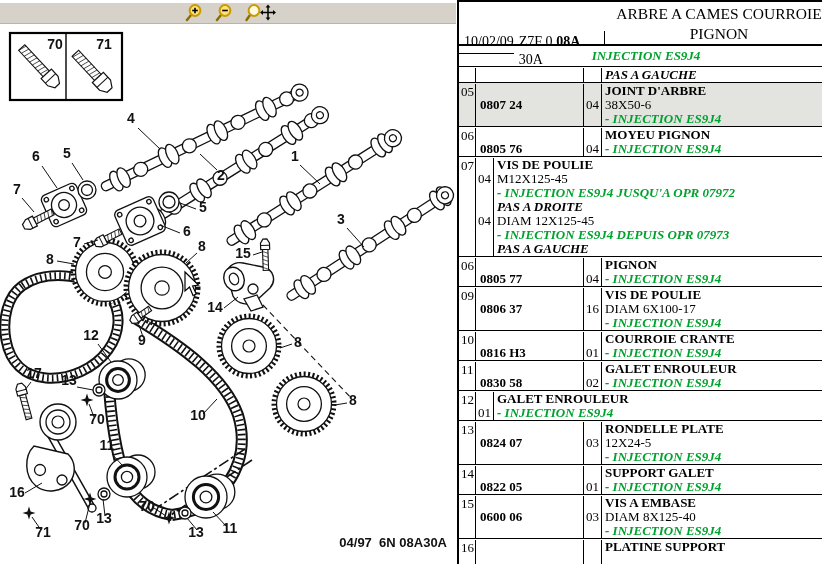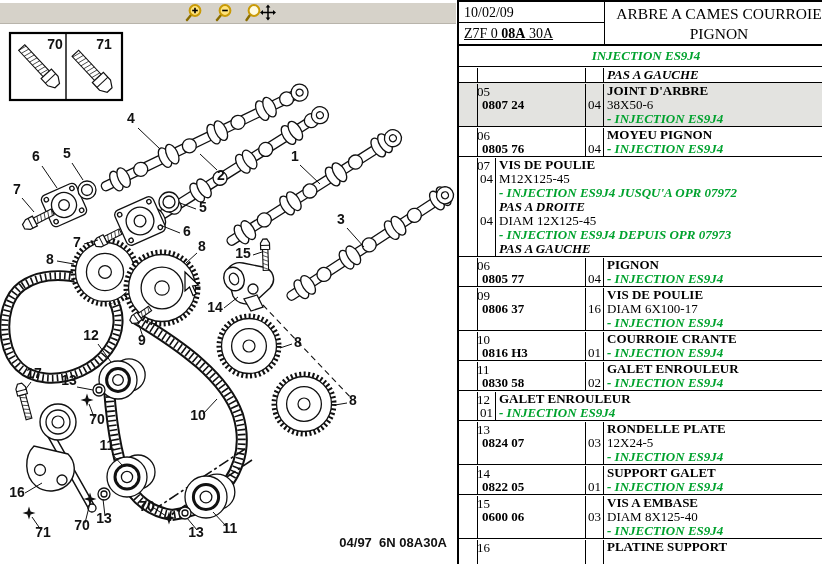--- a/index.html
+++ b/index.html
@@ -10,31 +10,31 @@
   .toolbar{position:absolute;left:0;top:3px;width:456px;height:20px;background:#d6d2c9;
            border-bottom:1px solid #b8b4ab;z-index:5;}
   .tbtn{position:absolute;top:0;width:26px;height:20px;cursor:pointer;}
   .diagram-svg{position:absolute;left:0;top:0;width:456px;height:565px;}
   .footer-code{position:absolute;left:242px;top:535px;width:205px;text-align:right;
                font:bold 13px "Liberation Sans","DejaVu Sans",sans-serif;white-space:pre;color:#111;}
   
   .right-panel{position:absolute;left:457px;top:0;width:365px;height:565px;overflow:hidden;background:#fff;}
   .table-inner{position:relative;width:376px;border-left:2px solid #000;box-sizing:border-box;color:#000;}
   .thead{display:flex;border-top:2px solid #000;border-bottom:2px solid #000;height:42px;}
-  .hleft{width:146px;border-right:1px solid #000;display:flex;flex-direction:column;box-sizing:border-box;}
+  .hleft{width:146px;border-right:1px solid #000;display:flex;flex-direction:row;box-sizing:border-box;margin-top:29px;}
   .hdate{height:20px;border-bottom:1px solid #000;padding:2px 0 0 5px;font-size:14px;line-height:18px;}
-  .hcode{height:21px;padding:2px 0 0 5px;font-size:14px;line-height:18px;text-decoration:underline;}
+  .hcode{height:21px;padding:2px 0 0 5px;font-size:14px;line-height:18px;}
   .hright{flex:1;text-align:center;font-size:15.5px;line-height:20px;padding-top:2px;}
   .gband{height:20px;border-bottom:1px solid #000;text-align:center;
          color:#00a22e;font-style:italic;font-weight:bold;font-size:13px;line-height:19px;}
   .prow{display:flex;border-bottom:1px solid #000;padding-top:1px;}
   .prow.hl{background:#e3e3e0;}
   .prow:last-child{min-height:24px;border-bottom:none;}
   .c{box-sizing:border-box;}
-  .c.idx{width:17px;border-right:1px solid #000;padding-left:18px;font-size:13px;}
+  .c.idx{width:17px;border-right:1px solid #000;padding-left:2px;font-size:13px;}
   .c.ref{width:108px;border-right:1px solid #000;padding-left:4px;font-weight:bold;}
   .c.qty{width:18px;border-right:1px solid #000;text-align:center;}
   .c.desc{flex:1;padding-left:3px;}
   .ln{height:14px;line-height:14px;font-size:13px;white-space:nowrap;overflow:visible;}
   .ln.bold{font-weight:bold;}
   .ln.plain{font-weight:normal;}
   .ln.italic{font-style:italic;font-weight:bold;}
   .ln.green{color:#00a22e;font-style:italic;font-weight:bold;}
   .callout-text{font:600 14px "Liberation Sans","DejaVu Sans",sans-serif;fill:#111;}
 </style>

